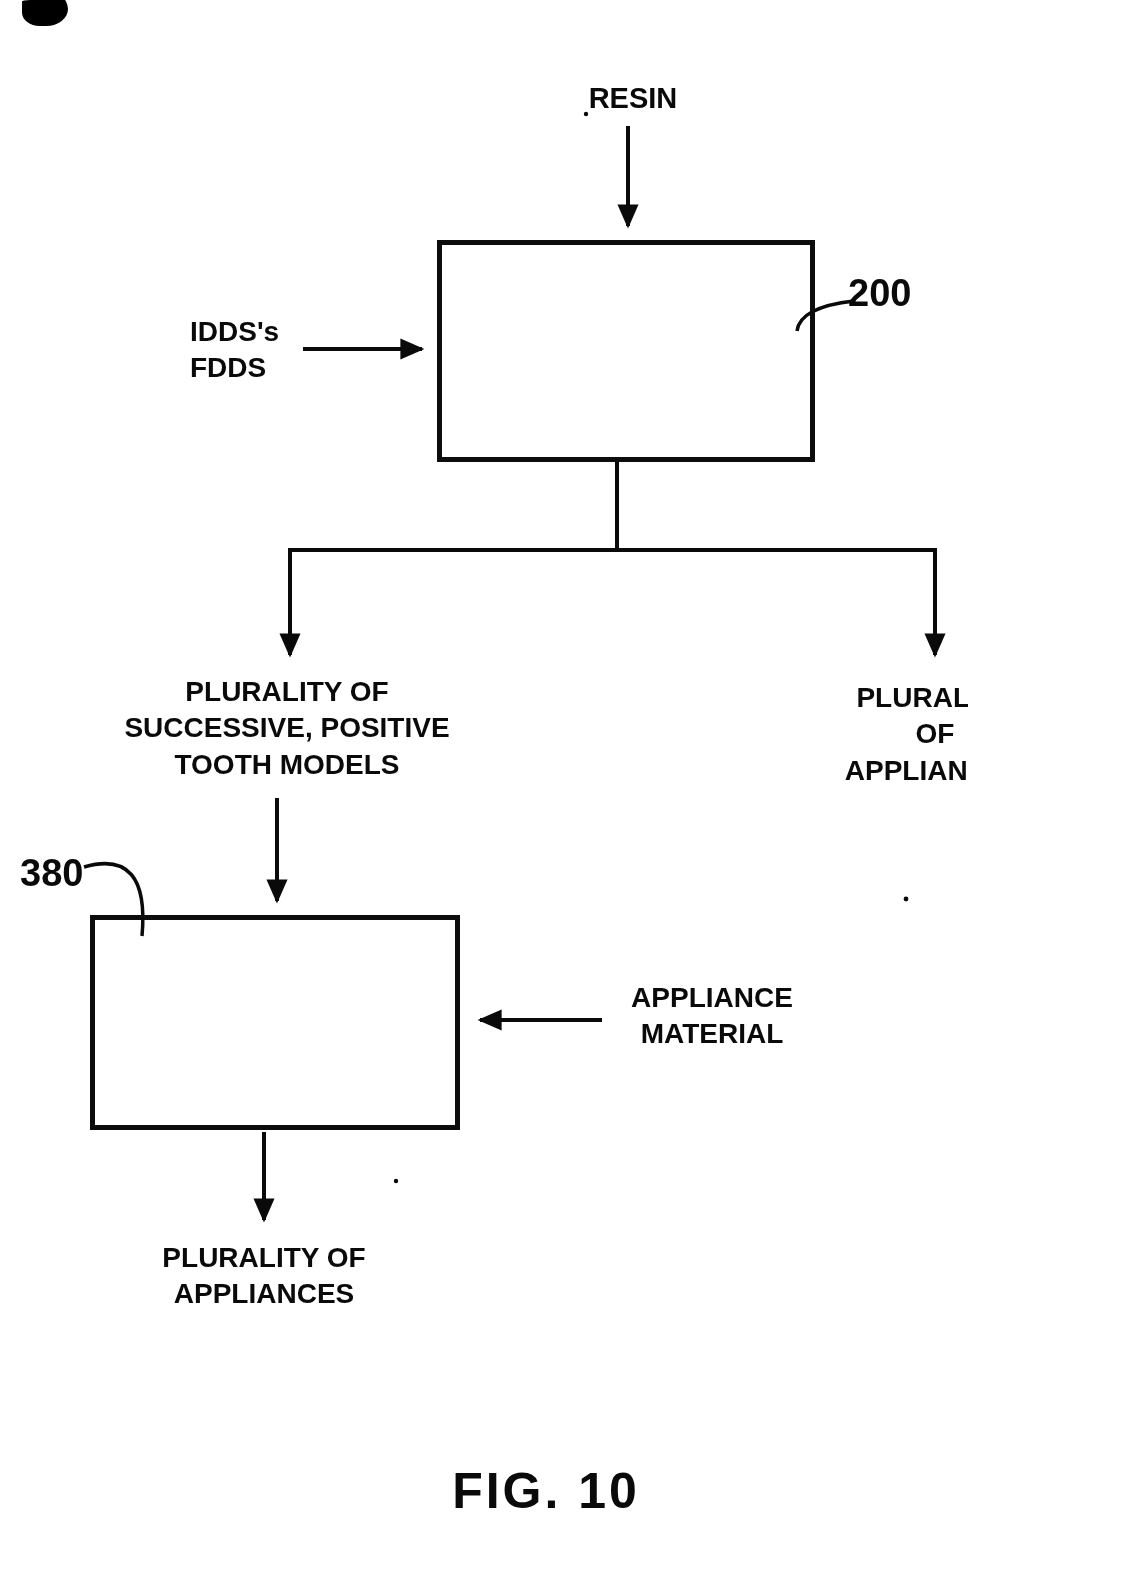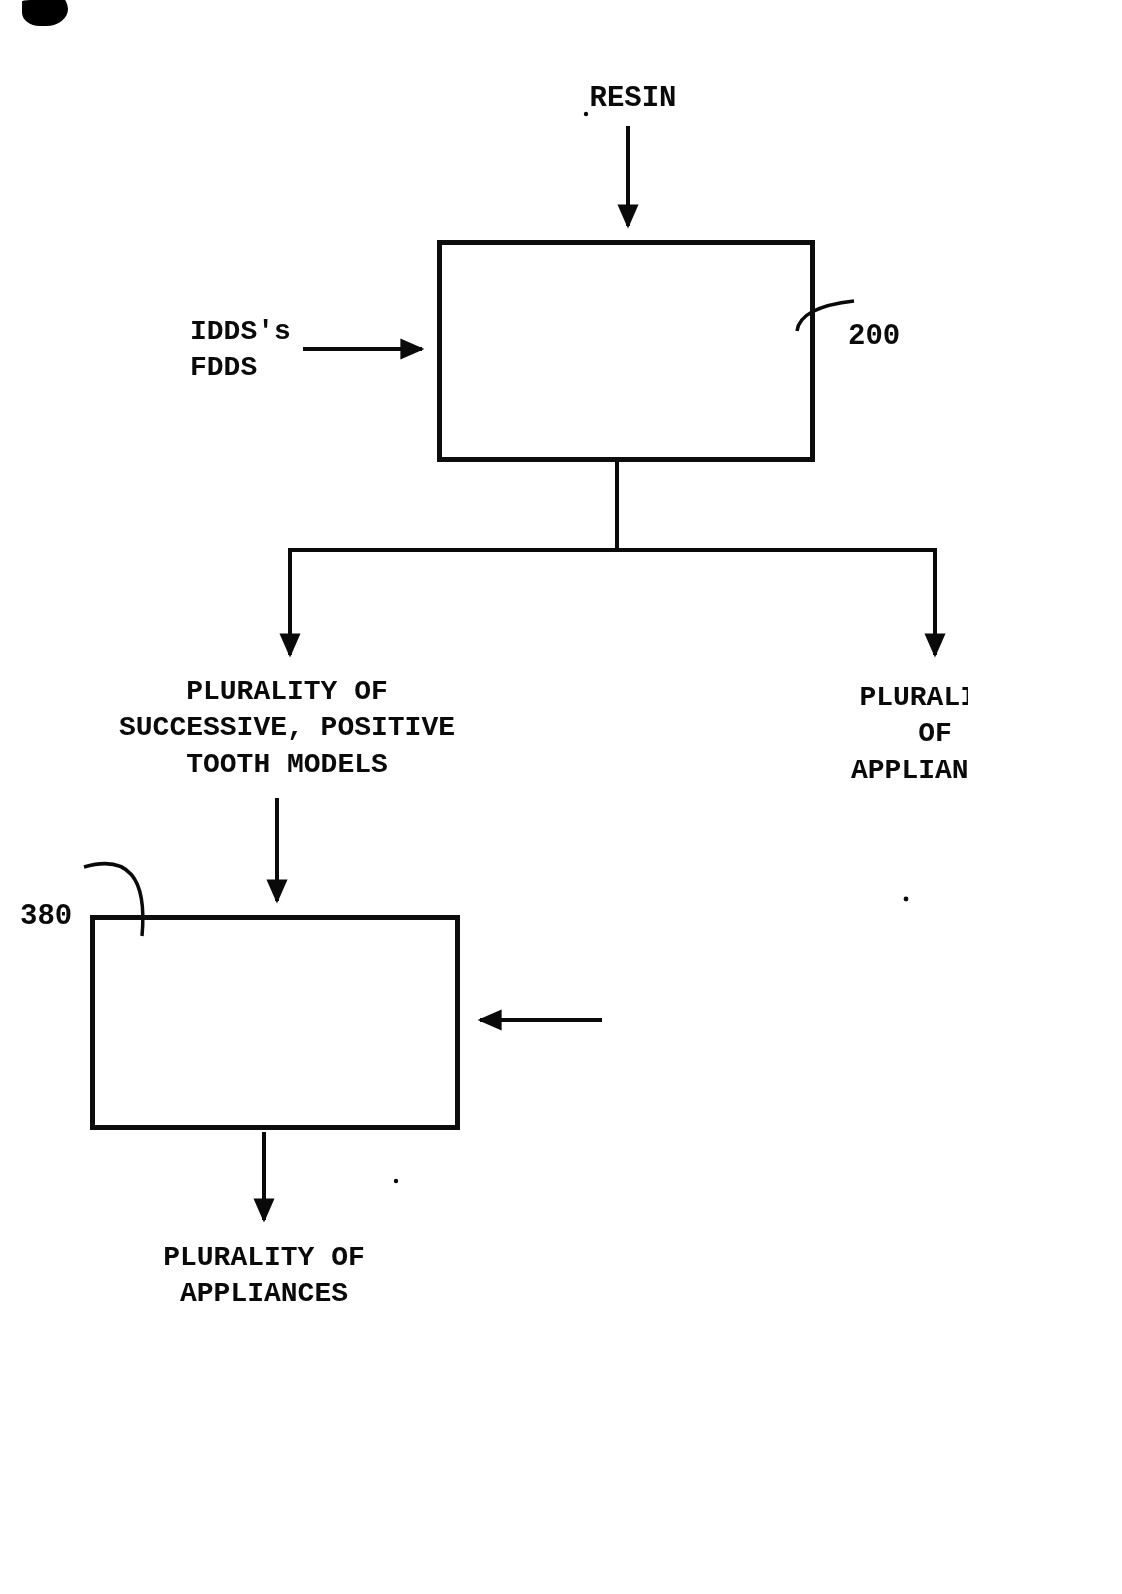--- a/index.html
+++ b/index.html
@@ -5,44 +5,43 @@
   html, body {
     margin: 0;
     padding: 0;
     background: #ffffff;
   }
   #page {
     position: relative;
     width: 968px;
     height: 1594px;
     background: #ffffff;
-    font-family: Liberation Mono, monospace;
+    font-family: Liberation Sans, sans-serif;
     color: #0a0a0a;
     overflow: hidden;
     border-radius: 30px;
   }
   .lbl {
     position: absolute;
     font-weight: bold;
     white-space: pre-line;
     text-align: center;
     line-height: 1.3;
     color: #0a0a0a;
     transform: translateX(-50%);
   }
   .lbl.left {
     transform: none;
     text-align: left;
   }
   .ref {
     position: absolute;
     font-weight: bold;
-    font-size: 29px;
+    font-size: 38px;
     color: #0a0a0a;
-    margin-top: 48px;
   }
   .box {
     position: absolute;
     border: 5px solid #0d0d0d;
     background: transparent;
     box-sizing: border-box;
   }
   svg.lines {
     position: absolute;
     left: 0;
@@ -115,18 +114,21 @@
 
   <div class="lbl" style="left:287px;top:674px;font-size:28px;">PLURALITY OF
 SUCCESSIVE, POSITIVE
 TOOTH MODELS</div>
 
   <div class="lbl" style="left:935px;top:680px;font-size:28px;">PLURALITY OF
 APPLIANCES</div>
 
   <div class="ref" style="left:20px;top:852px;">380</div>
 
+  <div class="lbl" style="left:712px;top:980px;font-size:28px;">APPLIANCE
+MATERIAL</div>
 
   <div class="lbl" style="left:264px;top:1240px;font-size:28px;">PLURALITY OF
 APPLIANCES</div>
 
+  <div class="caption" style="left:546px;top:1462px;">FIG. 10</div>
 
 </div>
 
 </body></html>

